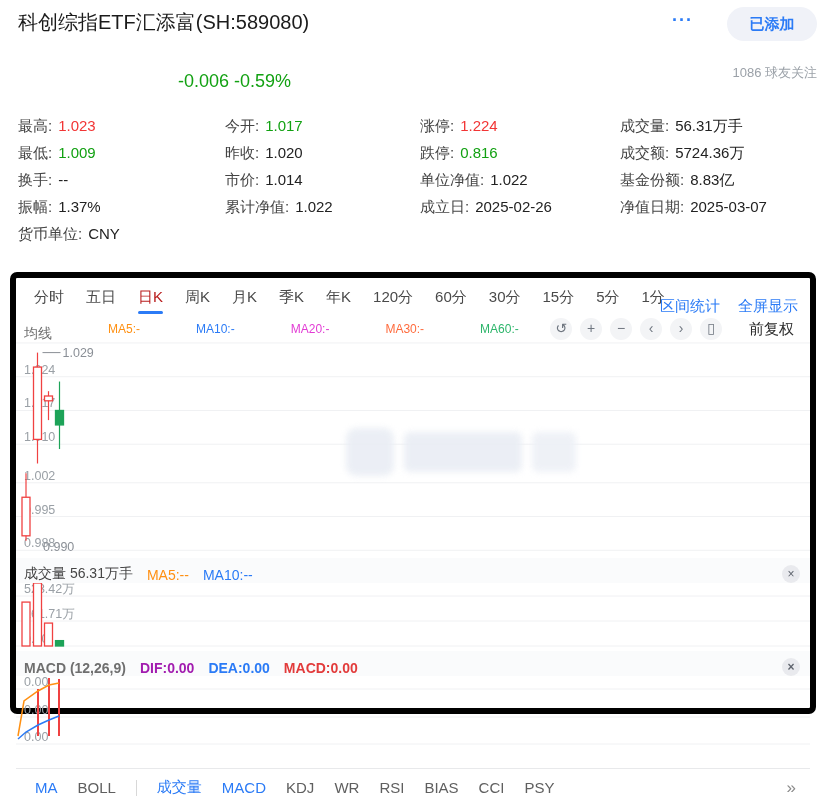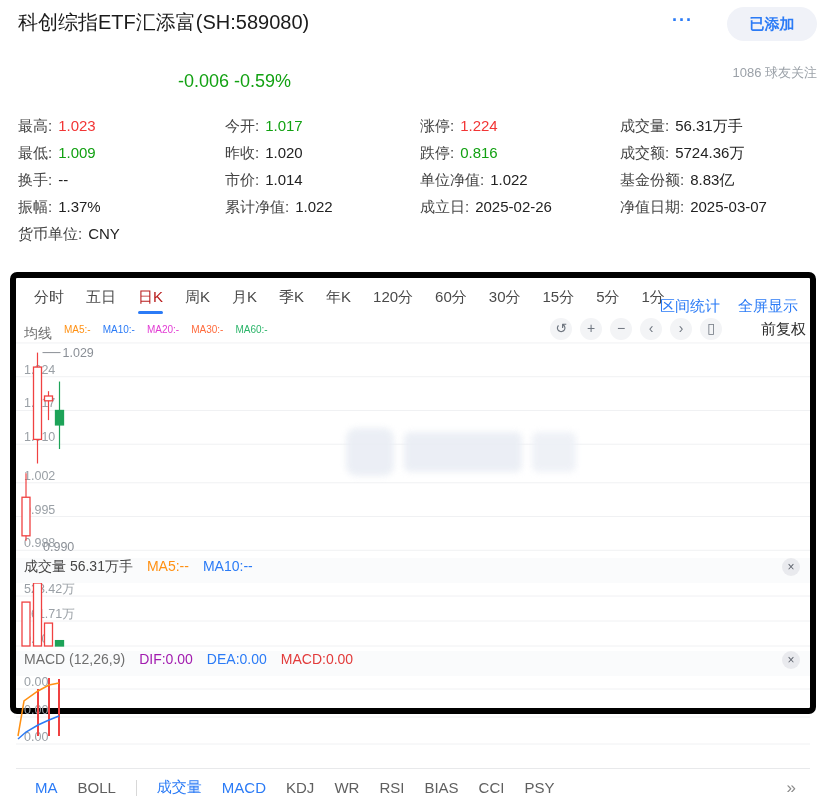--- a/index.html
+++ b/index.html
@@ -29,33 +29,33 @@
 
   .ptabs { position:absolute; left:0; top:0; width:100%; height:38px; display:flex; align-items:center; padding-left:18px; gap:22px; }
   .ptab { font-size:15px; color:#4a4a4a; cursor:pointer; position:relative; height:38px; display:flex; align-items:center; }
   .ptab.active { color:#b91c1c; }
   .ptab.active::after { content:""; position:absolute; left:0; right:0; bottom:2px; height:3px; border-radius:2px; background:#2b7bf6; }
   .range-links { position:absolute; right:12px; top:0; height:38px; display:flex; align-items:flex-end; gap:18px; }
   .range-link { color:#2b7bf6; font-size:15px; cursor:pointer; }
 
   .ma-row { position:absolute; left:0; top:38px; width:100%; height:26px; display:flex; align-items:center; padding-left:8px; gap:12px; }
   .ma-title { color:#707070; font-size:14px;margin-top:9px; }
-  .ma-item { font-size:10px; }
+  .ma-item { font-size:12px;margin-left:44px; }
   .controls { position:absolute; right:88px; top:38px; height:26px; display:flex; align-items:center; gap:8px; }
   .ctrl-btn { width:22px; height:22px; border-radius:50%; background:#f3f4f6; color:#6f7680; font-size:14px; line-height:20px; text-align:center; cursor:pointer; user-select:none; }
-  .adjust { position:absolute; right:4px; top:38px; height:26px; display:flex; align-items:center; font-size:15px; color:#2d2d2d; cursor:pointer; }
+  .adjust { position:absolute; right:16px; top:38px; height:26px; display:flex; align-items:center; font-size:15px; color:#2d2d2d; cursor:pointer; }
 
   .pane { position:absolute; left:0; width:100%; overflow:hidden; }
   .pane-main { top:64px; height:216px; }
   .pane-vol  { top:305px; height:68px; }
   .pane-macd { top:398px; height:72px; }
 
-  .sub-header { position:absolute; left:0; width:100%; height:25px; background:#fafbfc; display:flex; align-items:flex-start; padding-left:8px; gap:14px; font-size:14px; }
+  .sub-header { position:absolute; left:0; width:100%; height:25px; background:#fafbfc; display:flex; align-items:flex-end; padding-left:8px; gap:14px; font-size:14px; }
   .vol-header { top:280px; }
-  .macd-header { top:373px; }
+  .macd-header { top:373px;font-weight:bold; }
   .sub-title { color:#464646; }
   .close-btn { position:absolute; right:10px; width:18px; height:18px; border-radius:50%; background:#e9eaee; color:#5f646e; font-size:12px; line-height:18px; text-align:center; cursor:pointer; }
 
   .watermark { position:absolute; left:330px; top:86px; display:flex; gap:10px; align-items:center; filter:blur(3px); opacity:.9; }
   .wm-logo { width:48px; height:48px; background:#e9edf4; border-radius:10px; }
   .wm-blob1 { width:118px; height:40px; background:#e9edf4; border-radius:6px; }
   .wm-blob2 { width:44px; height:40px; background:#edf0f6; border-radius:6px; }
 
   .bottom-bar { position:absolute; left:0; top:490px; width:100%; height:38px; border-top:1px solid #e8e9eb; display:flex; align-items:center; padding-left:19px; gap:20px; }
   .btab { font-size:15px; color:#5f5f5f; cursor:pointer; }

